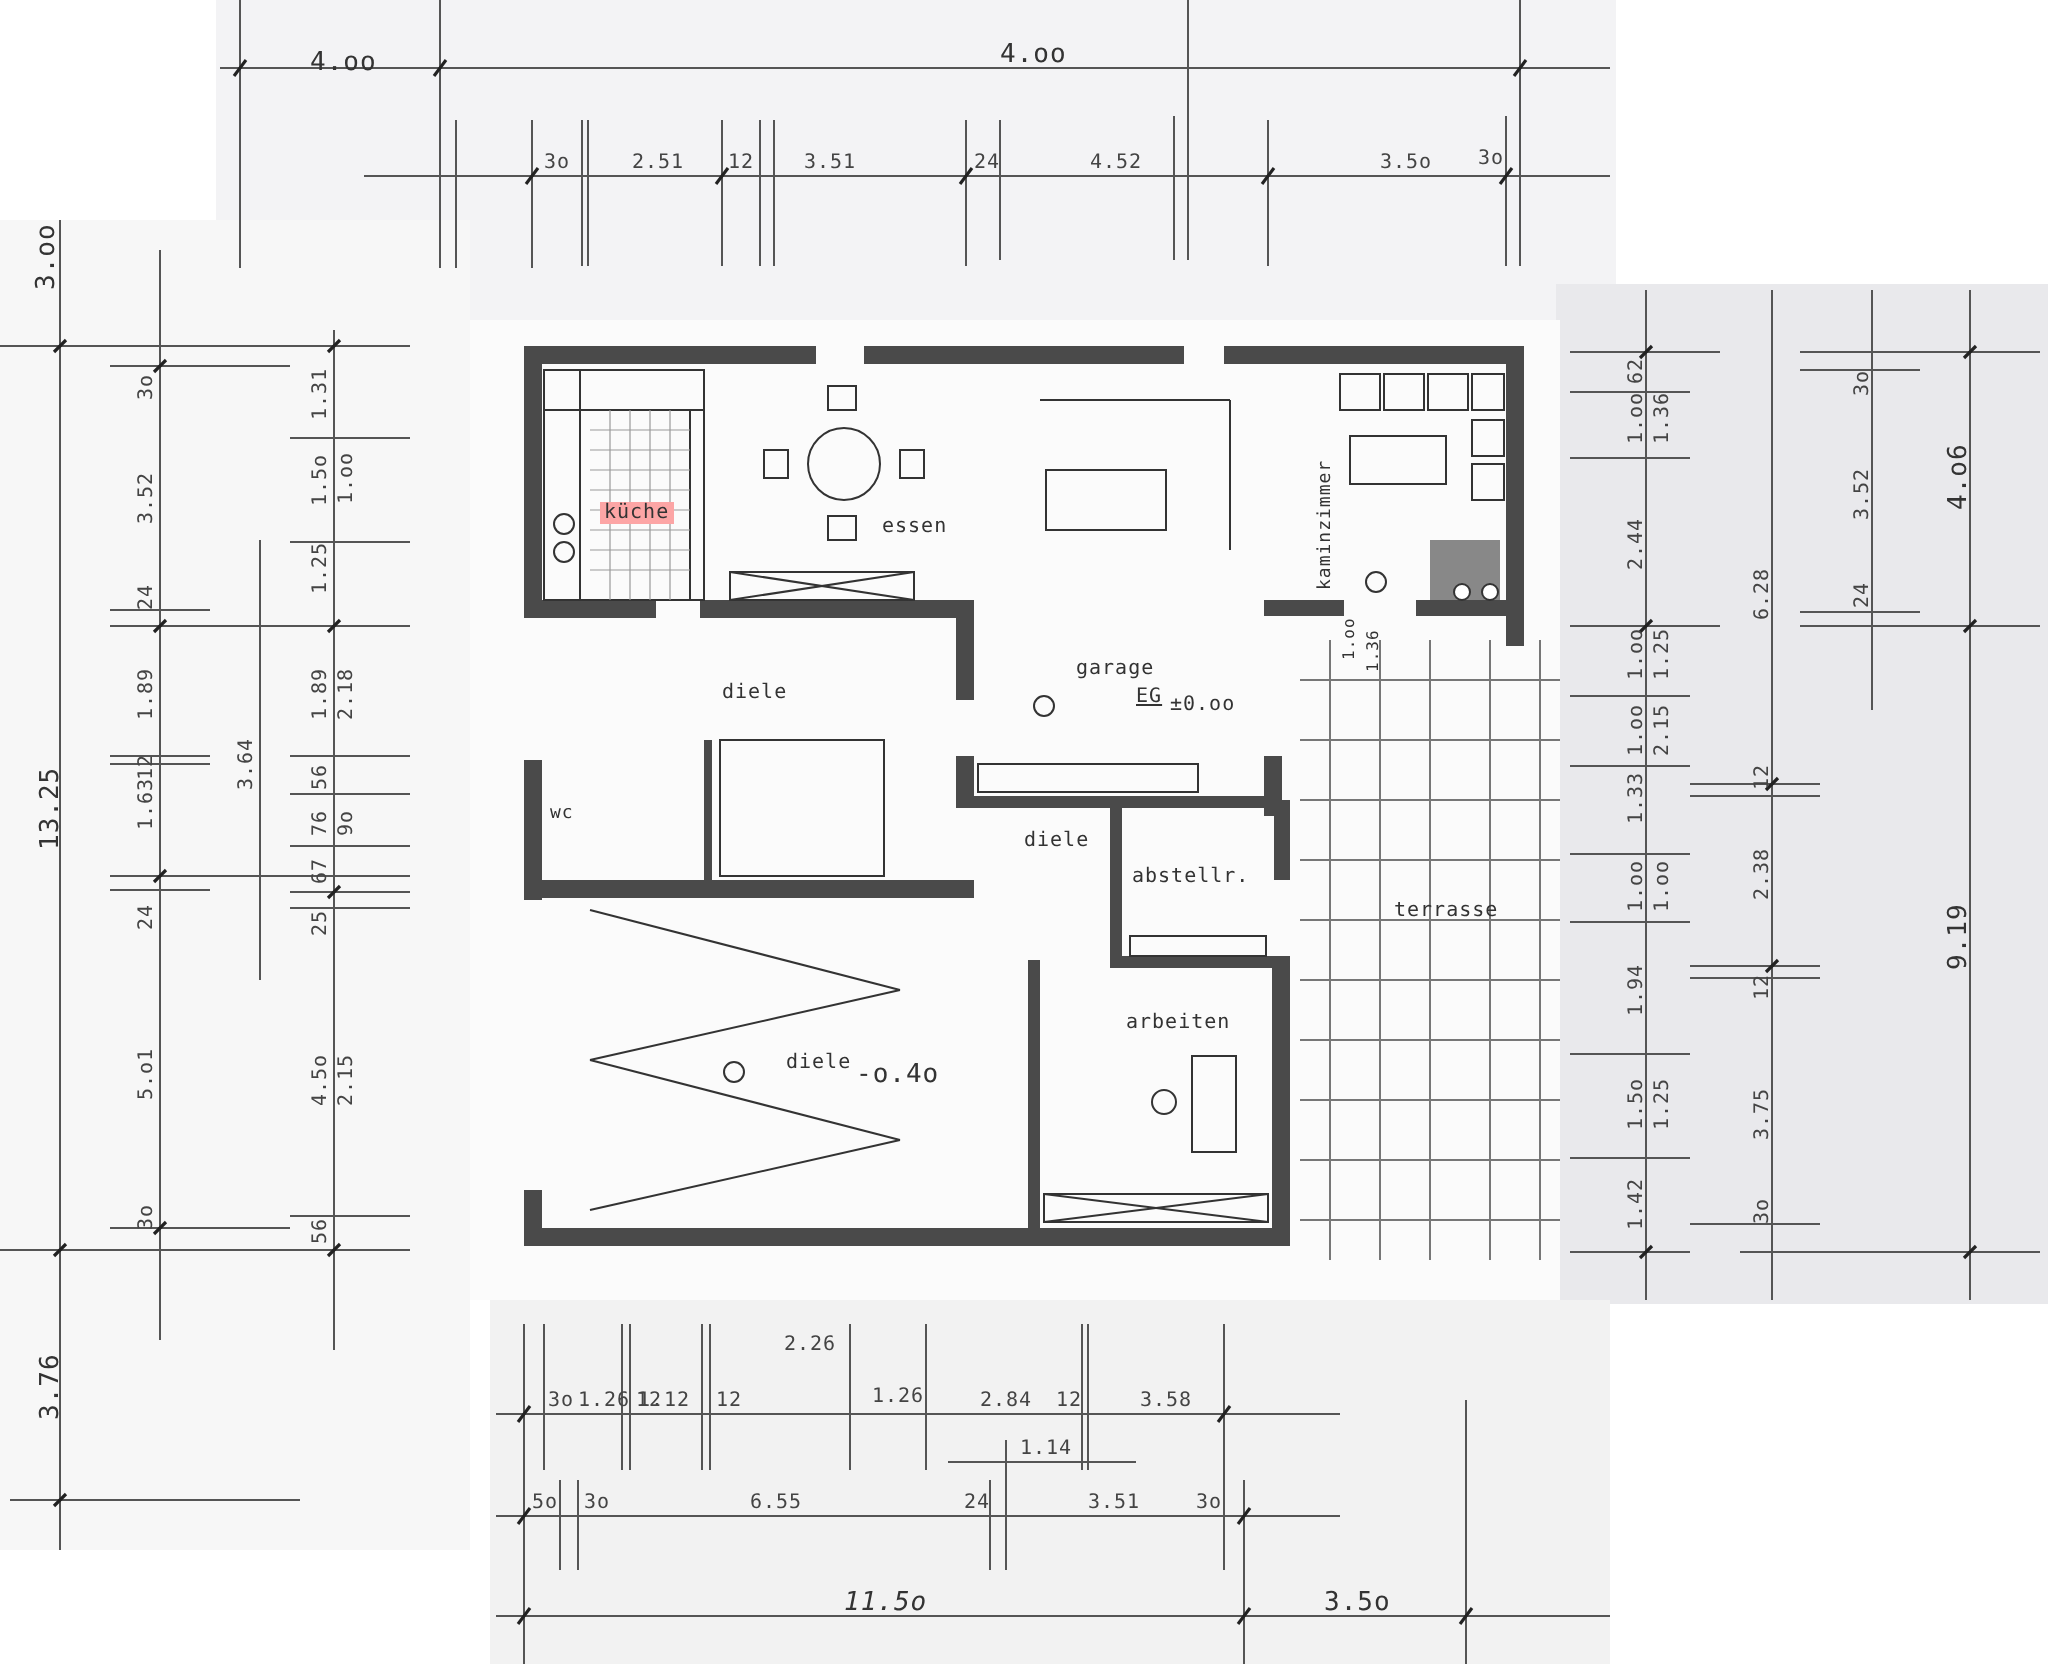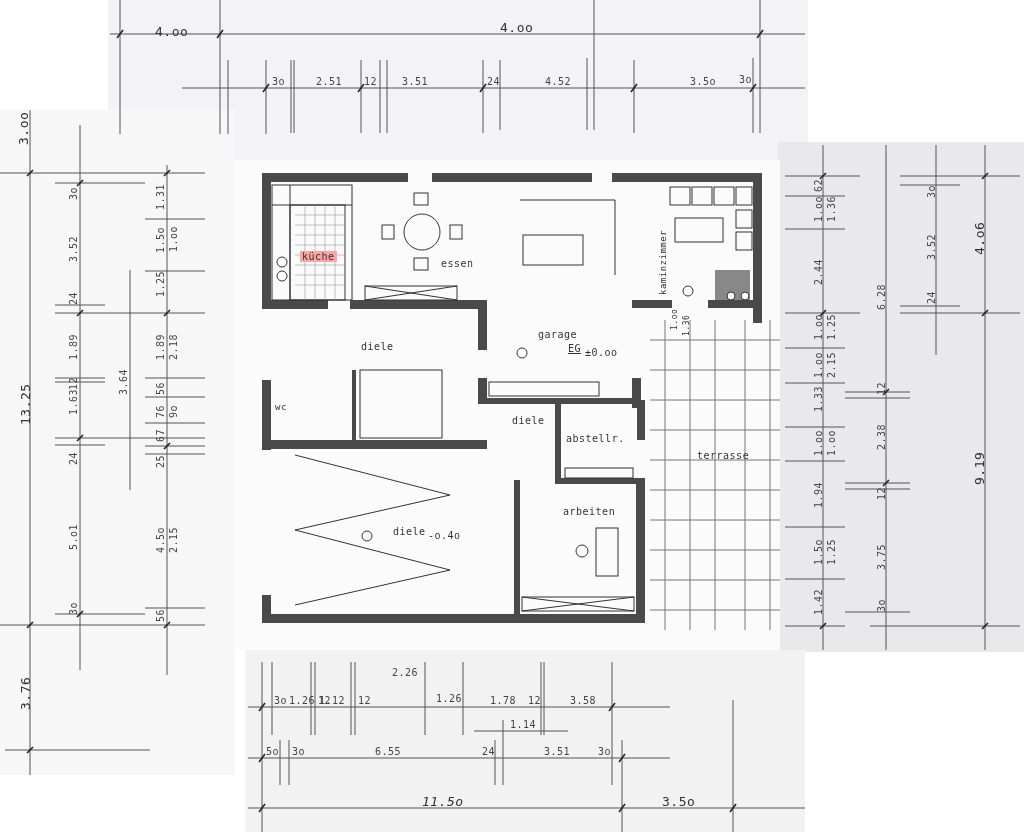--- a/index.html
+++ b/index.html
@@ -345,21 +345,21 @@
 <div class="dim big v" style="left:972px;top:255px;">4.o6</div>
 <div class="dim big v" style="left:972px;top:485px;">9.19</div>
 
 <div class="dim" style="left:274px;top:695px;">3o</div>
 <div class="dim" style="left:289px;top:695px;">1.26</div>
 <div class="dim" style="left:318px;top:695px;">12</div>
 <div class="dim" style="left:319px;top:695px;">1.12</div>
 <div class="dim" style="left:358px;top:695px;">12</div>
 <div class="dim" style="left:392px;top:667px;text-align:center;">2.26</div>
 <div class="dim" style="left:436px;top:693px;">1.26</div>
-<div class="dim" style="left:490px;top:695px;">1.78</div>
+<div class="dim" style="left:490px;top:695px;">2.84</div>
 <div class="dim" style="left:528px;top:695px;">12</div>
 <div class="dim" style="left:570px;top:695px;">3.58</div>
 <div class="dim" style="left:510px;top:719px;">1.14</div>
 <div class="dim" style="left:266px;top:746px;">5o</div>
 <div class="dim" style="left:292px;top:746px;">3o</div>
 <div class="dim" style="left:375px;top:746px;">6.55</div>
 <div class="dim" style="left:482px;top:746px;">24</div>
 <div class="dim" style="left:544px;top:746px;">3.51</div>
 <div class="dim" style="left:598px;top:746px;">3o</div>
 <div class="dim big" style="left:422px;top:794px;font-style:italic;">11.5o</div>
@@ -372,15 +372,15 @@
 <div class="room-label" style="left:361px;top:341px;">diele</div>
 <div class="room-label" style="left:275px;top:402px;font-size:9px;">wc</div>
 <div class="room-label" style="left:512px;top:415px;">diele</div>
 <div class="room-label" style="left:566px;top:433px;">abstellr.</div>
 <div class="room-label" style="left:697px;top:450px;">terrasse</div>
 <div class="room-label" style="left:393px;top:526px;">diele</div>
 <div class="room-label" style="left:563px;top:506px;">arbeiten</div>
 
 <div class="room-label" style="left:568px;top:343px;text-decoration:underline;">EG</div>
 <div class="room-label" style="left:585px;top:347px;">±0.oo</div>
-<div class="room-label" style="left:428px;top:530px;font-size:10px;text-align:center;">-o.4o</div>
+<div class="room-label" style="left:428px;top:530px;font-size:13px;text-align:center;">-o.4o</div>
 <div class="room-label" style="left:670px;top:330px;transform:rotate(-90deg);transform-origin:left top;font-size:8px;">1.oo</div>
 <div class="room-label" style="left:682px;top:336px;transform:rotate(-90deg);transform-origin:left top;font-size:8px;">1.36</div>
 
 </body></html>

